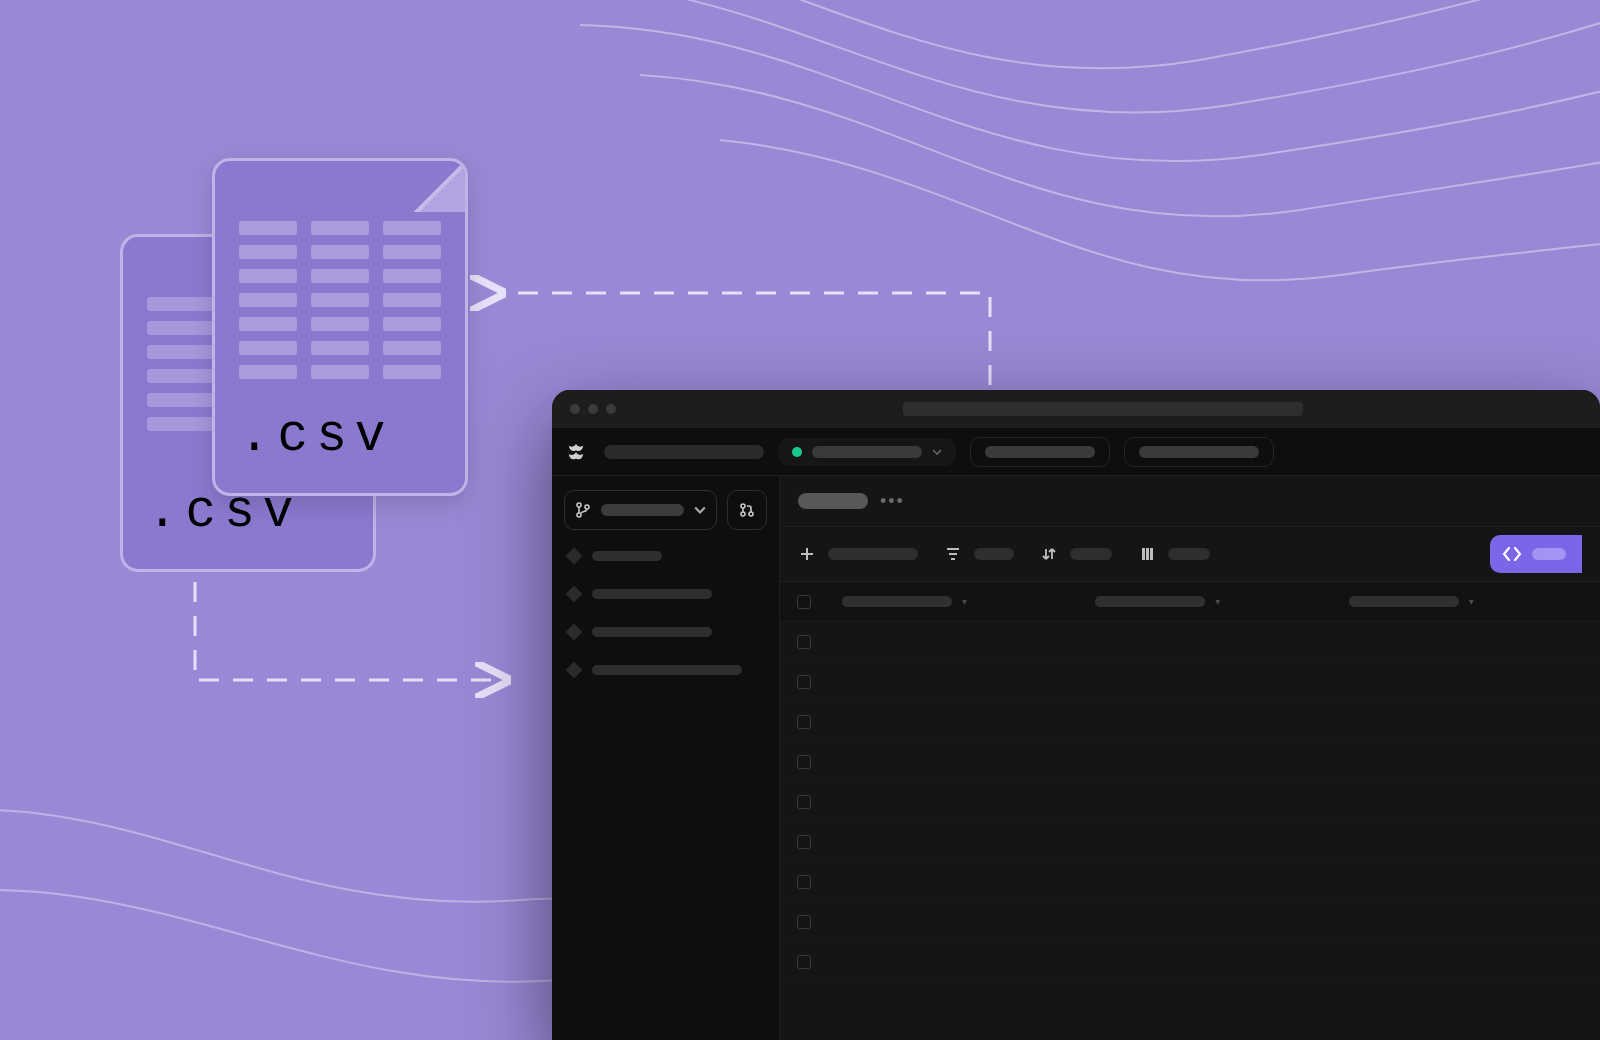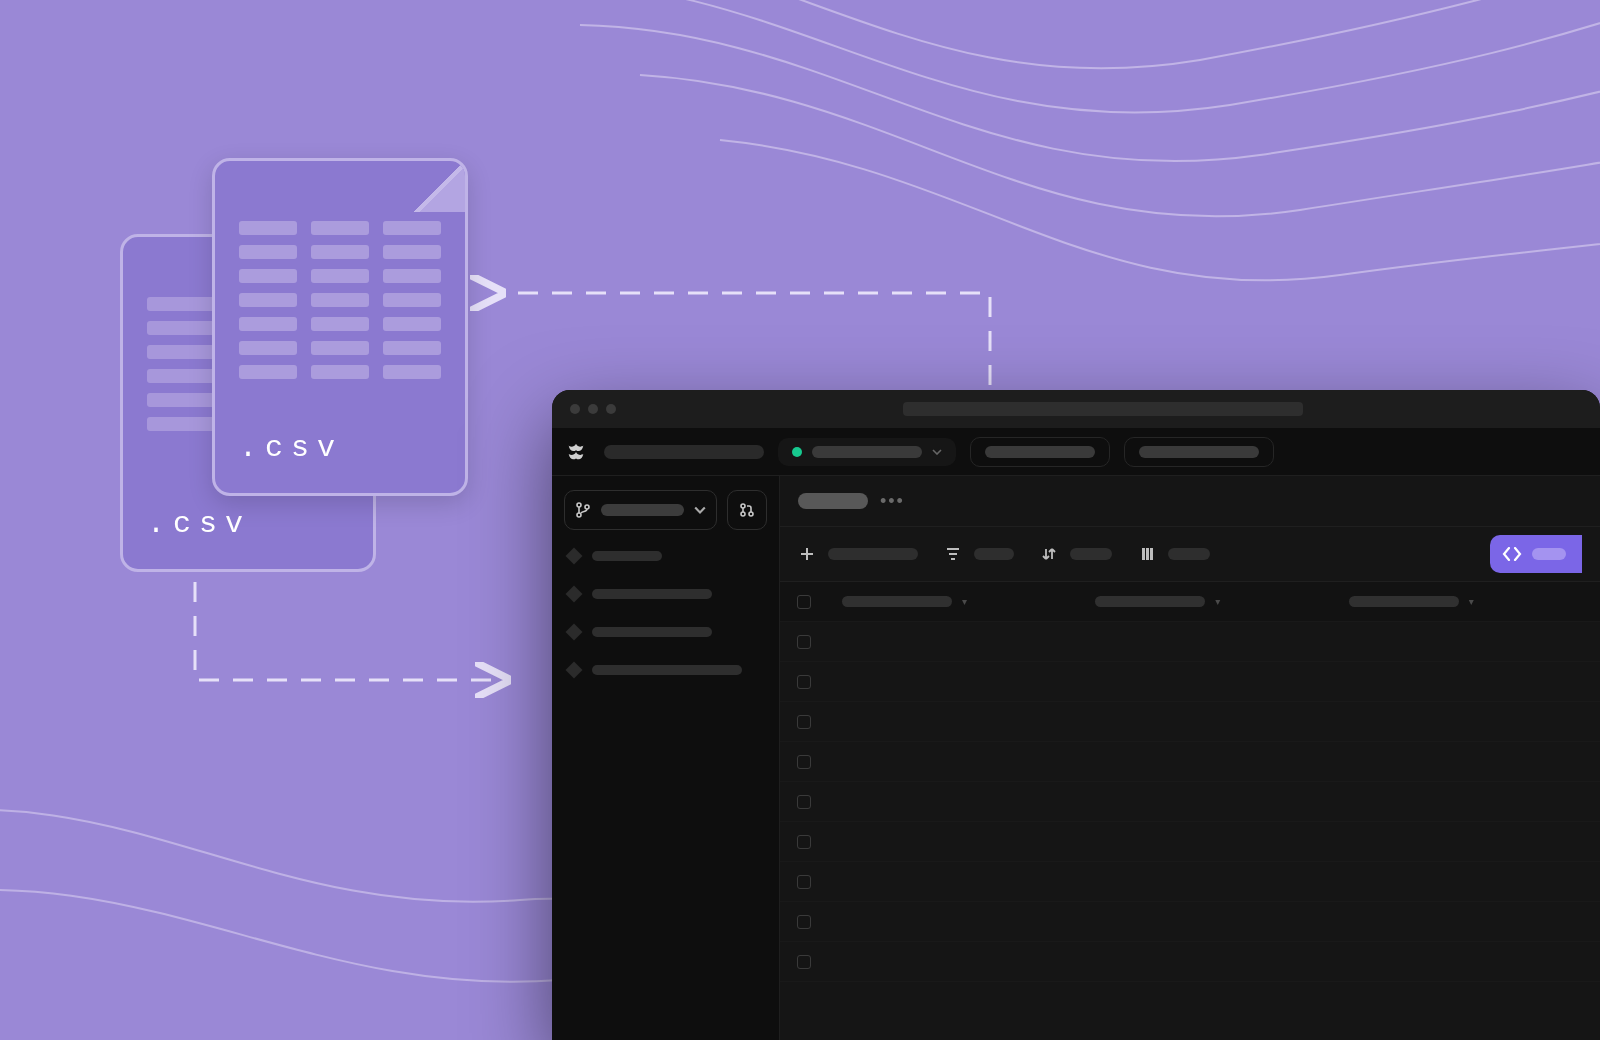--- a/index.html
+++ b/index.html
@@ -39,22 +39,22 @@
   .csv-rows { display: flex; flex-direction: column; gap: 10px; }
   .csv-row  { display: flex; gap: 14px; }
   .csv-cell {
     height: 14px; flex: 1;
     background: #ab9cdd; border-radius: 3px;
   }
   .csv-file.back .csv-cell { opacity: .85; }
   .csv-label {
     margin-top: auto;
     font-family: "Courier New", monospace;
-    letter-spacing: 8px; font-size: 30px;
-    color: #ffffff; font-weight: 500;
+    letter-spacing: 8px; font-size: 51px;
+    color: #000000; font-weight: 500;
   }
 
   
   .arrow-path {
     position: absolute;
     stroke: #e6e0f8; stroke-width: 3;
     stroke-dasharray: 20 14;
     fill: none;
   }
 

